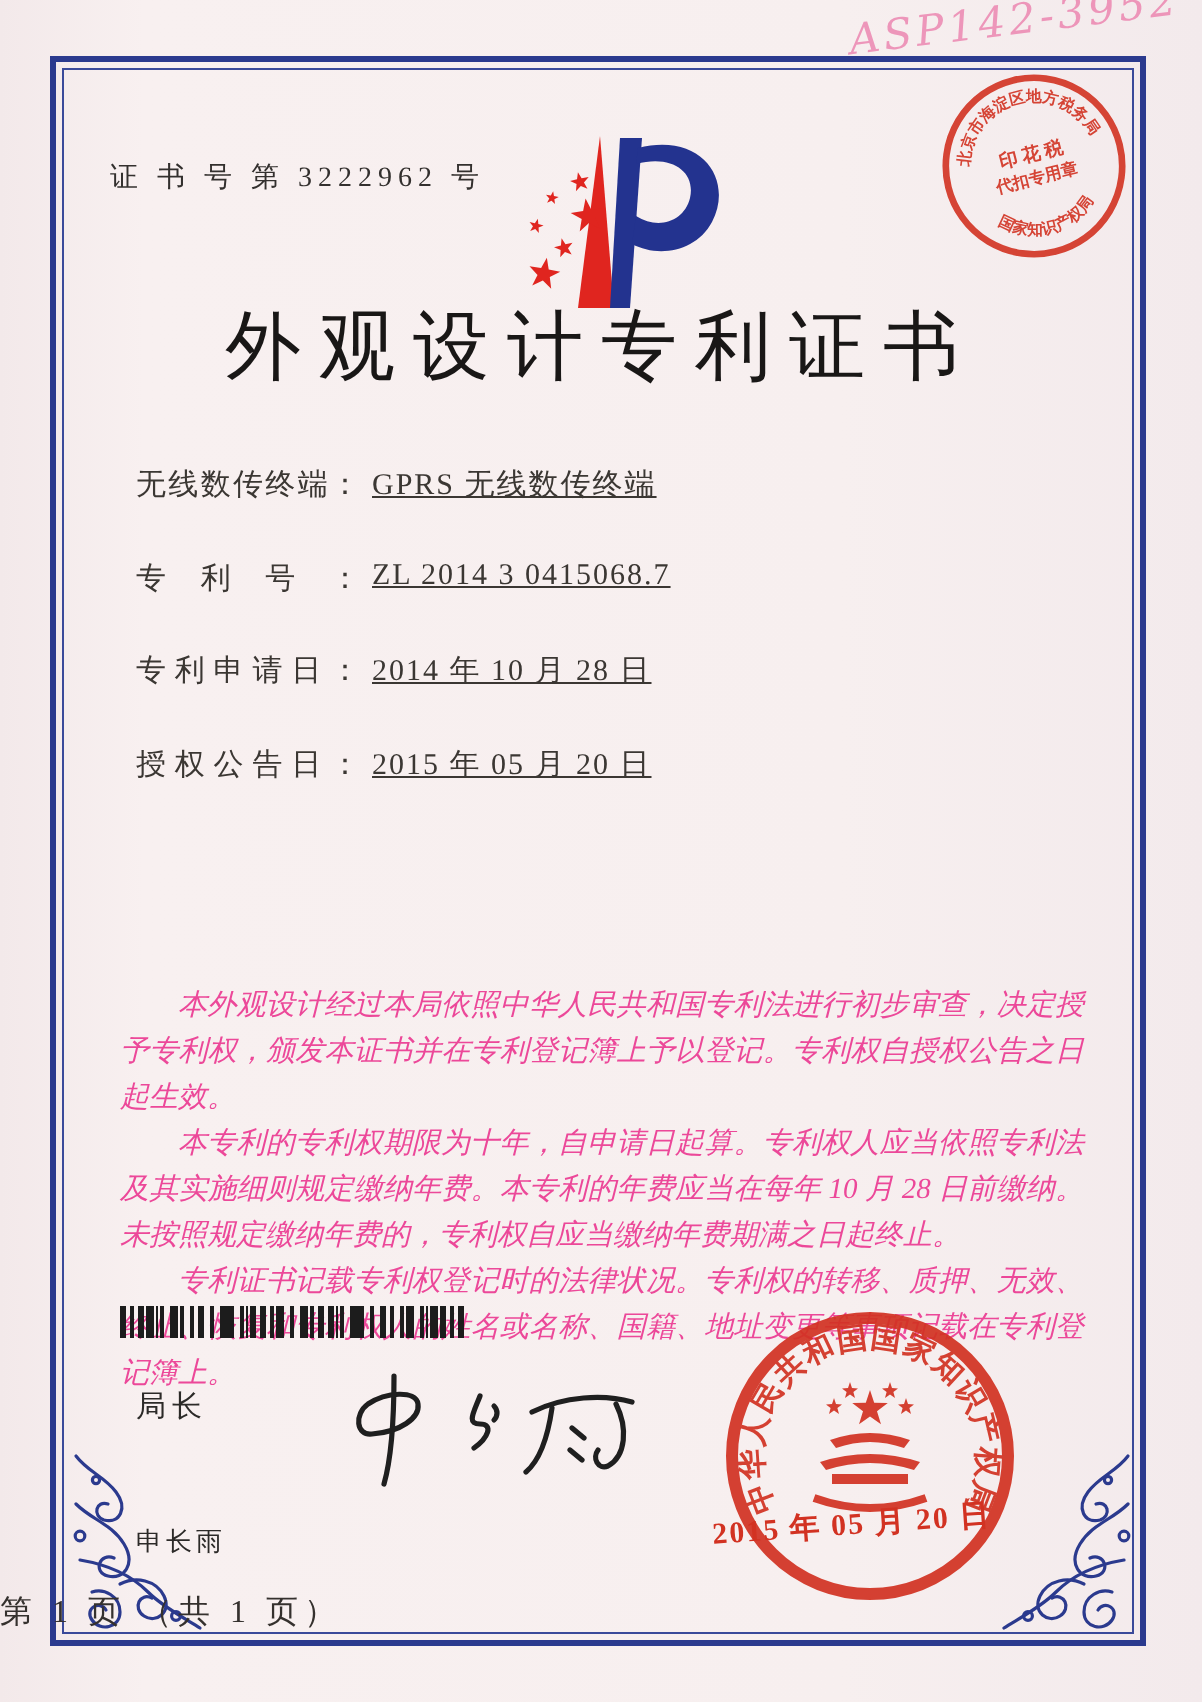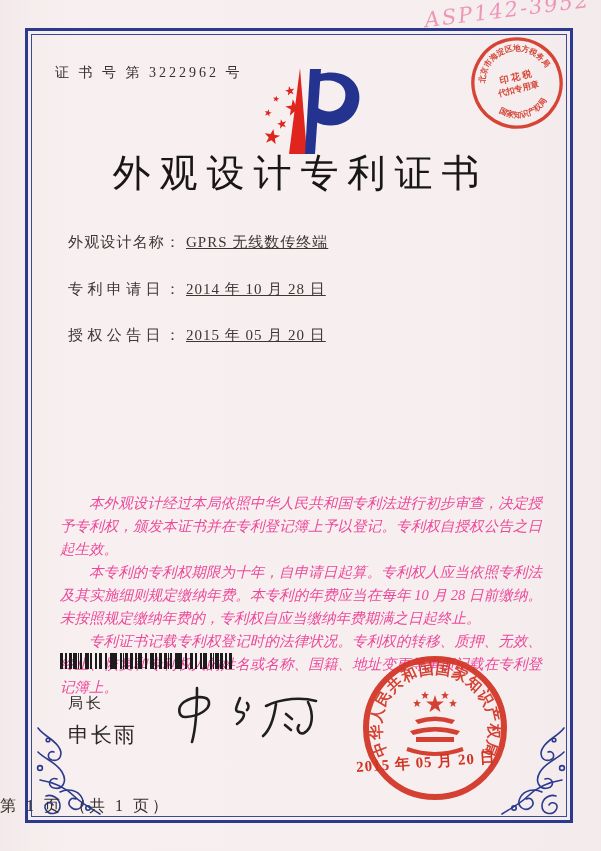--- a/index.html
+++ b/index.html
@@ -8,21 +8,21 @@
        font-family:"Liberation Serif", serif; color:#2a2a2a;}
   .abs{position:absolute;}
 
   
   .frame-outer{left:25px;top:28px;width:548px;height:795px;border:3px solid #2b3a8e;box-sizing:border-box;}
   .frame-inner{left:31px;top:34px;width:536px;height:783px;border:1px solid #3a4a9a;box-sizing:border-box;}
 
   .handwriting{left:424px;top:-4px;width:200px;font-family:"DejaVu Serif",serif;font-style:italic;
        font-size:21px;color:#ec87b1;transform:rotate(-7deg);letter-spacing:2px;opacity:.85;}
 
-  .cert-no{left:55px;top:64px;font-size:14px;letter-spacing:3px;color:#33302e;}
+  .cert-no{left:55px;top:80px;font-size:14px;letter-spacing:3px;color:#33302e;}
 
   .logo{left:243px;top:66px;}
 
   .title{left:0;top:148px;width:601px;text-align:center;font-size:38px;font-weight:normal;
        letter-spacing:9px;color:#191716;}
 
   .fields{left:68px;top:222px;width:480px;}
   .field-row{height:46.5px;font-size:15px;color:#3b3733;display:flex;align-items:flex-start;padding-top:11px;box-sizing:border-box;}
   .flabel{display:inline-block;width:112px;text-align:justify;text-align-last:justify;color:#3b3733;}
   .fvalue{margin-left:6px;letter-spacing:1px;text-decoration:underline;}
@@ -31,21 +31,21 @@
        font-style:italic;color:#ec4899;}
   .paras p{margin:0;text-indent:2em;text-align:justify;}
 
   .barcode{left:60px;top:653px;width:172px;height:16px;
     background:
       repeating-linear-gradient(90deg,#1c1c1c 0 2px,rgba(0,0,0,0) 2px 5px),
       repeating-linear-gradient(90deg,#1c1c1c 0 1px,rgba(0,0,0,0) 1px 9px),
       repeating-linear-gradient(90deg,#1c1c1c 0 3px,rgba(0,0,0,0) 3px 13px);}
 
   .signer-title{left:68px;top:694px;font-family:Liberation Sans, sans-serif;font-size:15px;letter-spacing:3px;color:#2c2a28;}
-  .signer-name{left:68px;top:721px;font-family:Liberation Mono, monospace;font-size:21px;letter-spacing:2px;color:#2c2a28;}
+  .signer-name{left:68px;top:762px;font-family:Liberation Mono, monospace;font-size:13px;letter-spacing:2px;color:#2c2a28;}
   .signature{left:150px;top:676px;}
 
   .main-seal{left:360px;top:653px;opacity:.92;}
   .seal-date{left:356px;top:752px;width:170px;color:#d23222;font-size:15px;font-weight:bold;
        letter-spacing:1px;transform:rotate(-4deg);white-space:nowrap;}
 
   .tax-stamp{left:468px;top:34px;transform:rotate(-14deg);opacity:.9;}
 
   .footer{left:0;top:796px;width:548px;font-size:16px;letter-spacing:3px;color:#35312e;}
 
@@ -120,22 +120,26 @@
     <use href="#star" transform="translate(25,47) scale(0.38) rotate(14)"></use>
     <use href="#star" transform="translate(39,58) scale(0.50) rotate(-14)"></use>
     <use href="#star" transform="translate(29,71) scale(0.82) rotate(10)"></use>
   </g>
 </svg>
 
 <div class="abs title">外观设计专利证书</div>
 
 <div class="abs fields">
   <div class="field-row">
-    <span class="flabel">外观设计名称：</span>
+    <span class="flabel">无线数传终端：</span>
     <span class="fvalue">GPRS 无线数传终端</span>
+  </div>
+  <div class="field-row">
+    <span class="flabel">专利号：</span>
+    <span class="fvalue">ZL 2014 3 0415068.7</span>
   </div>
   <div class="field-row">
     <span class="flabel">专利申请日：</span>
     <span class="fvalue">2014 年 10 月 28 日</span>
   </div>
   <div class="field-row">
     <span class="flabel">授权公告日：</span>
     <span class="fvalue">2015 年 05 月 20 日</span>
   </div>
 </div>

